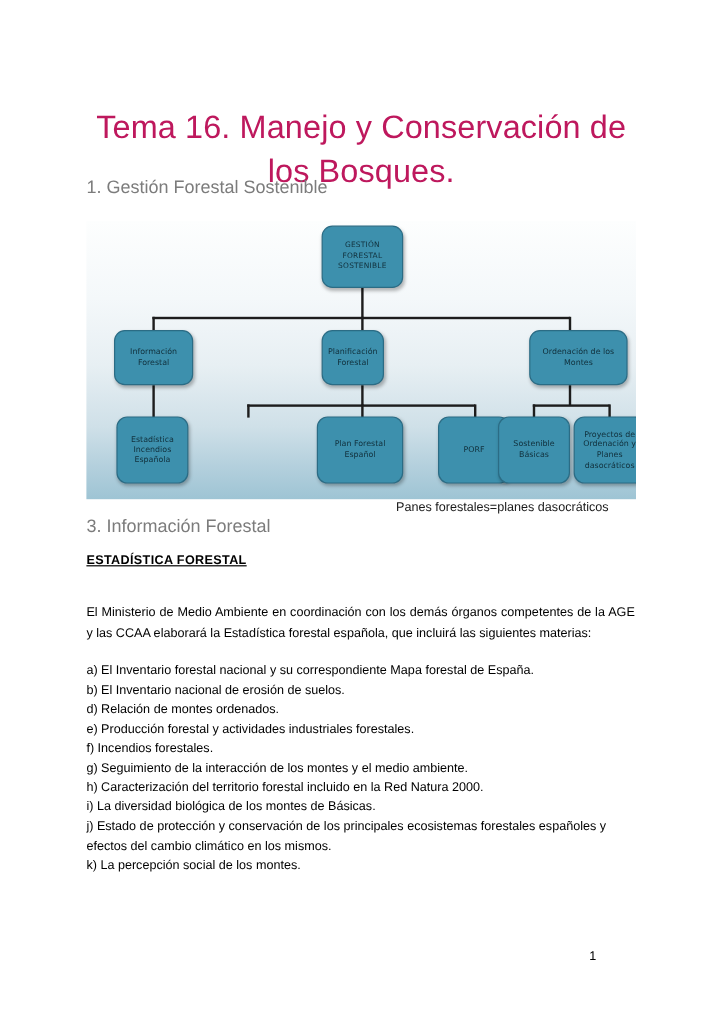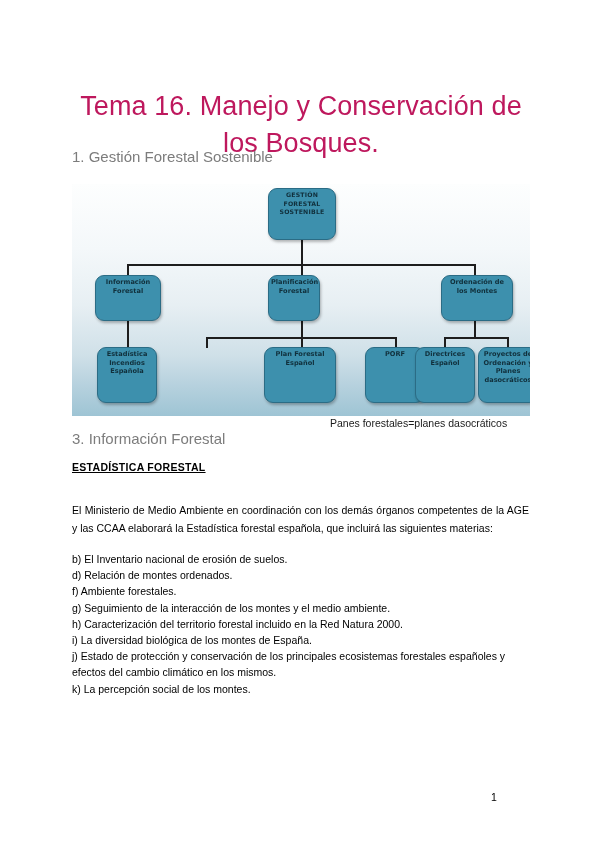--- a/index.html
+++ b/index.html
@@ -69,22 +69,23 @@
   .node {
     position: absolute;
     background: #3d90ad;
     border: 1px solid #2b6c85;
     border-radius: 9px;
     box-shadow: 1px 2px 3px rgba(0,0,0,0.28);
     color: #11303c;
     font-family: "DejaVu Sans", sans-serif;
     font-size: 6.6px;
     line-height: 8.6px;
-    font-weight: 700;
+    font-weight: 400;
     display: flex;
+    align-items: center;
     justify-content: center;
     text-align: center;
     box-sizing: border-box;
     padding: 2px 2px;
     z-index: 3;
   }
   .node span { display: block; width: 100%; }
   .node.root { font-size: 6.2px; letter-spacing: 0.2px; }
 
   .conn {
@@ -168,21 +169,21 @@
     <div class="conn v" style="left:55px; top:80px; height:12px;"></div>
     <div class="conn v" style="left:229px; top:80px; height:12px;"></div>
     <div class="conn v" style="left:402px; top:80px; height:12px;"></div>
 
     <div class="node" style="left:23px; top:91px; width:66px; height:46px;">
       <span>Información Forestal</span>
     </div>
     <div class="node" style="left:196px; top:91px; width:52px; height:46px;">
       <span>Planificación Forestal</span>
     </div>
-    <div class="node" style="left:369px; top:91px; width:72px; height:46px;">
+    <div class="node" style="left:369px; top:91px; width:82px; height:46px;">
       <span>Ordenación de los Montes</span>
     </div>
 
     <div class="conn v" style="left:55px; top:137px; height:27px;"></div>
 
     <div class="conn v" style="left:229px; top:137px; height:17px;"></div>
     <div class="conn h" style="left:134px; top:153px; width:190px;"></div>
     <div class="conn v" style="left:134px; top:153px; height:11px;"></div>
     <div class="conn v" style="left:229px; top:153px; height:11px;"></div>
     <div class="conn v" style="left:323px; top:153px; height:11px;"></div>
@@ -195,42 +196,44 @@
     <div class="node" style="left:25px; top:163px; width:60px; height:56px;">
       <span>Estadística Incendios Española</span>
     </div>
     <div class="node" style="left:192px; top:163px; width:72px; height:56px;">
       <span>Plan Forestal Español</span>
     </div>
     <div class="node" style="left:293px; top:163px; width:60px; height:56px;">
       <span>PORF</span>
     </div>
     <div class="node" style="left:342px; top:163px; width:60px; height:56px; left:343px;">
-      <span>Directrices Español</span>
+      <span>Sostenible Básicas</span>
     </div>
     <div class="node" style="left:406px; top:163px; width:60px; height:56px;">
       <span>Proyectos de Ordenación y Planes dasocráticos</span>
     </div>
 
   </div>
 
   <div class="diagram-caption">Panes forestales=planes dasocráticos</div>
 
   <div class="section-heading" id="sec2">3. Información Forestal</div>
 
   <div class="subhead">ESTADÍSTICA FORESTAL</div>
 
   <p class="para">El Ministerio de Medio Ambiente en coordinación con los demás órganos competentes de la AGE y las CCAA elaborará la Estadística forestal española, que incluirá las siguientes materias:</p>
 
   <div class="list">
+    <span class="list-item">a) El Inventario forestal nacional y su correspondiente Mapa forestal de España.</span>
     <span class="list-item">b) El Inventario nacional de erosión de suelos.</span>
     <span class="list-item">d) Relación de montes ordenados.</span>
-    <span class="list-item">f) Ambiente forestales.</span>
+    <span class="list-item">e) Producción forestal y actividades industriales forestales.</span>
+    <span class="list-item">f) Incendios forestales.</span>
     <span class="list-item">g) Seguimiento de la interacción de los montes y el medio ambiente.</span>
     <span class="list-item">h) Caracterización del territorio forestal incluido en la Red Natura 2000.</span>
-    <span class="list-item">i) La diversidad biológica de los montes de España.</span>
+    <span class="list-item">i) La diversidad biológica de los montes de Básicas.</span>
     <span class="list-item">j) Estado de protección y conservación de los principales ecosistemas forestales españoles y efectos del cambio climático en los mismos.</span>
     <span class="list-item">k) La percepción social de los montes.</span>
   </div>
 
   <div class="page-number">1</div>
 
 </div>
 
 </body></html>

